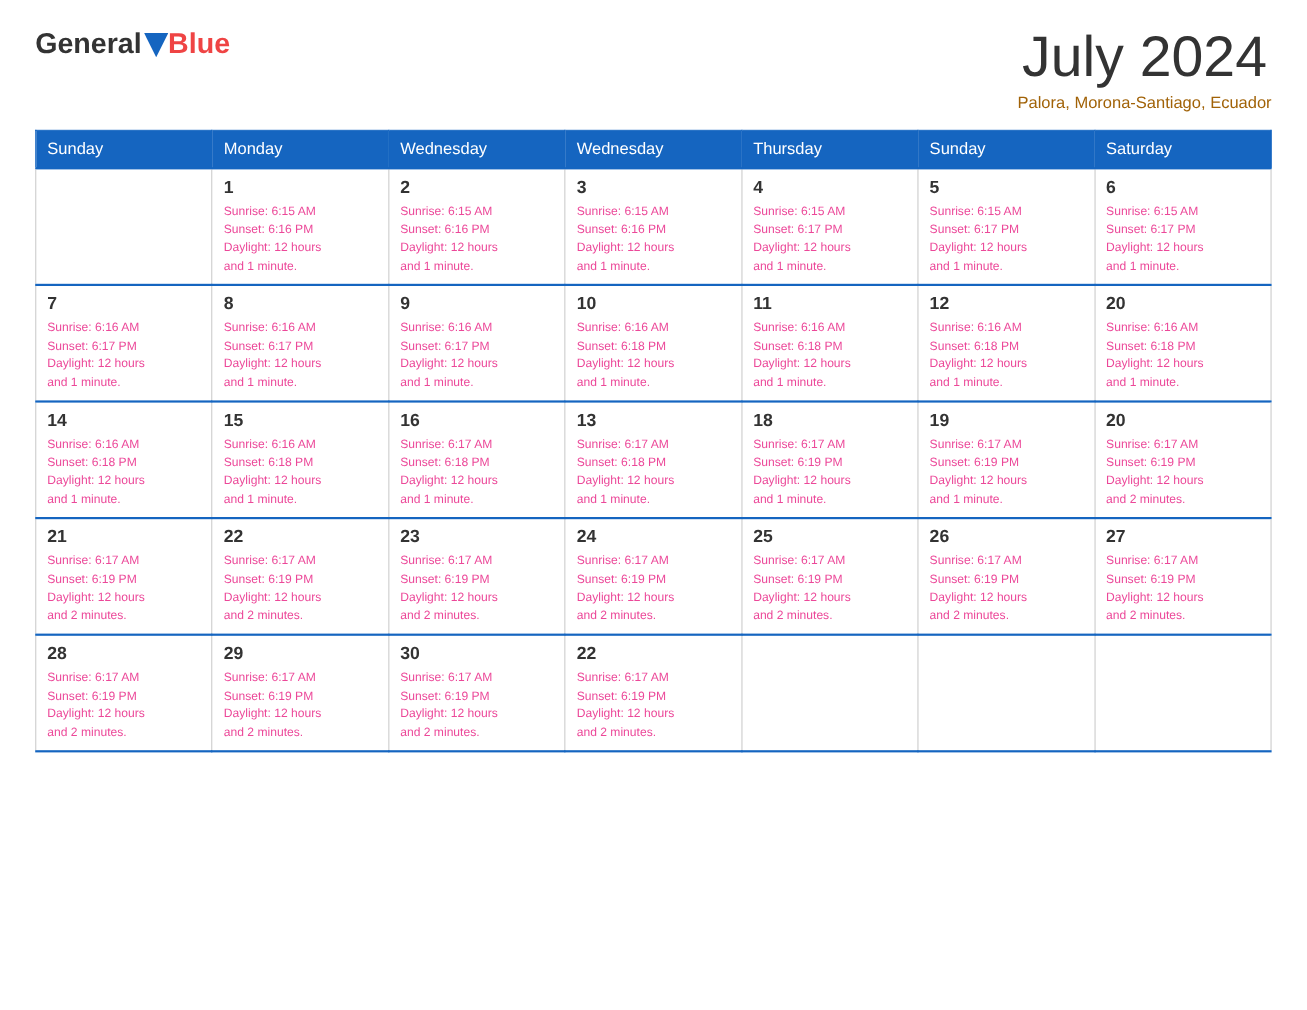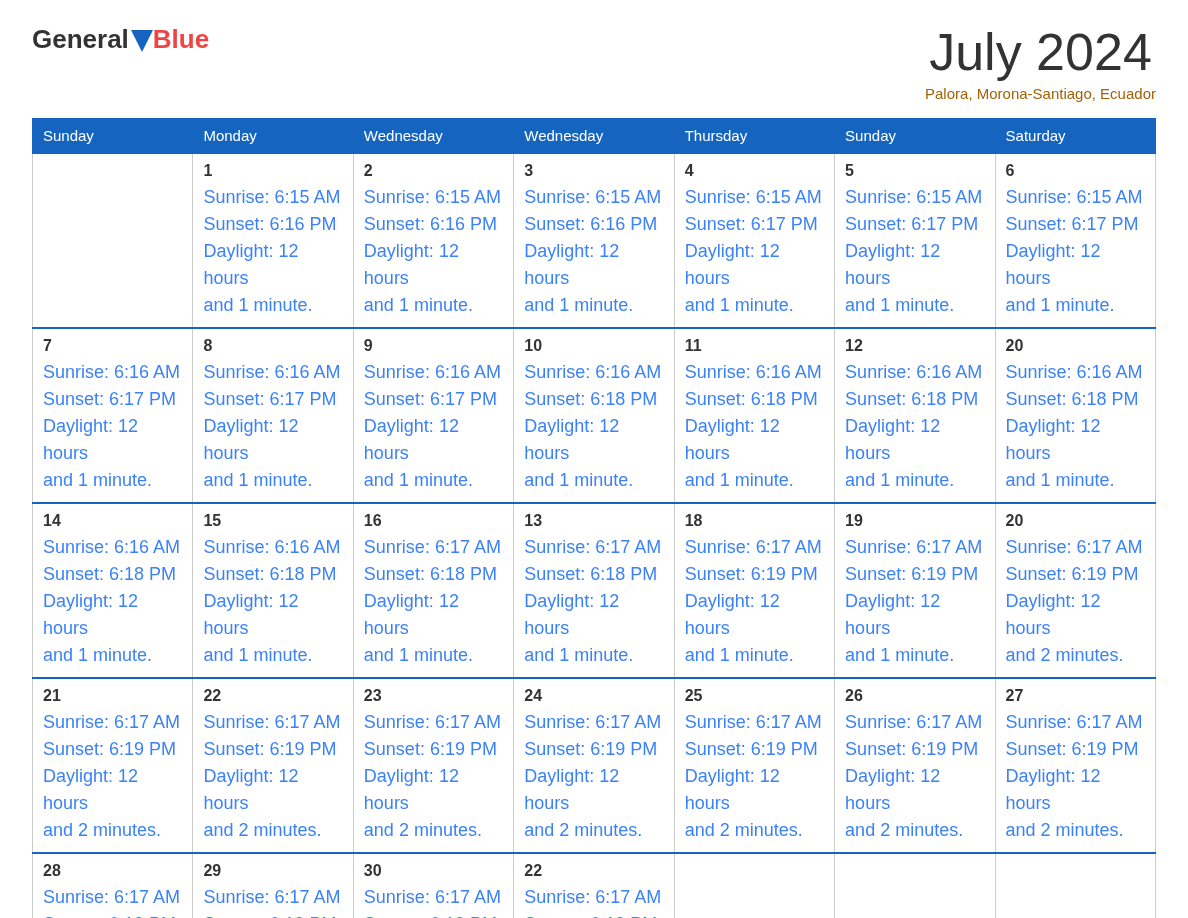--- a/index.html
+++ b/index.html
@@ -72,22 +72,22 @@
     .calendar tr {
       border-bottom: 2px solid #1565C0;
     }
     .day-number {
       font-size: 16px;
       font-weight: bold;
       display: block;
       margin-bottom: 4px;
     }
     .day-info {
-      font-size: 18px;
-      color: #3b82f6;
+      font-size: 11px;
+      color: #ec4899;
       line-height: 1.5;
     }
     .empty-cell {
       background: #fff;
     }
   </style>
 </head>
 <body>
 
 <div class="header">

